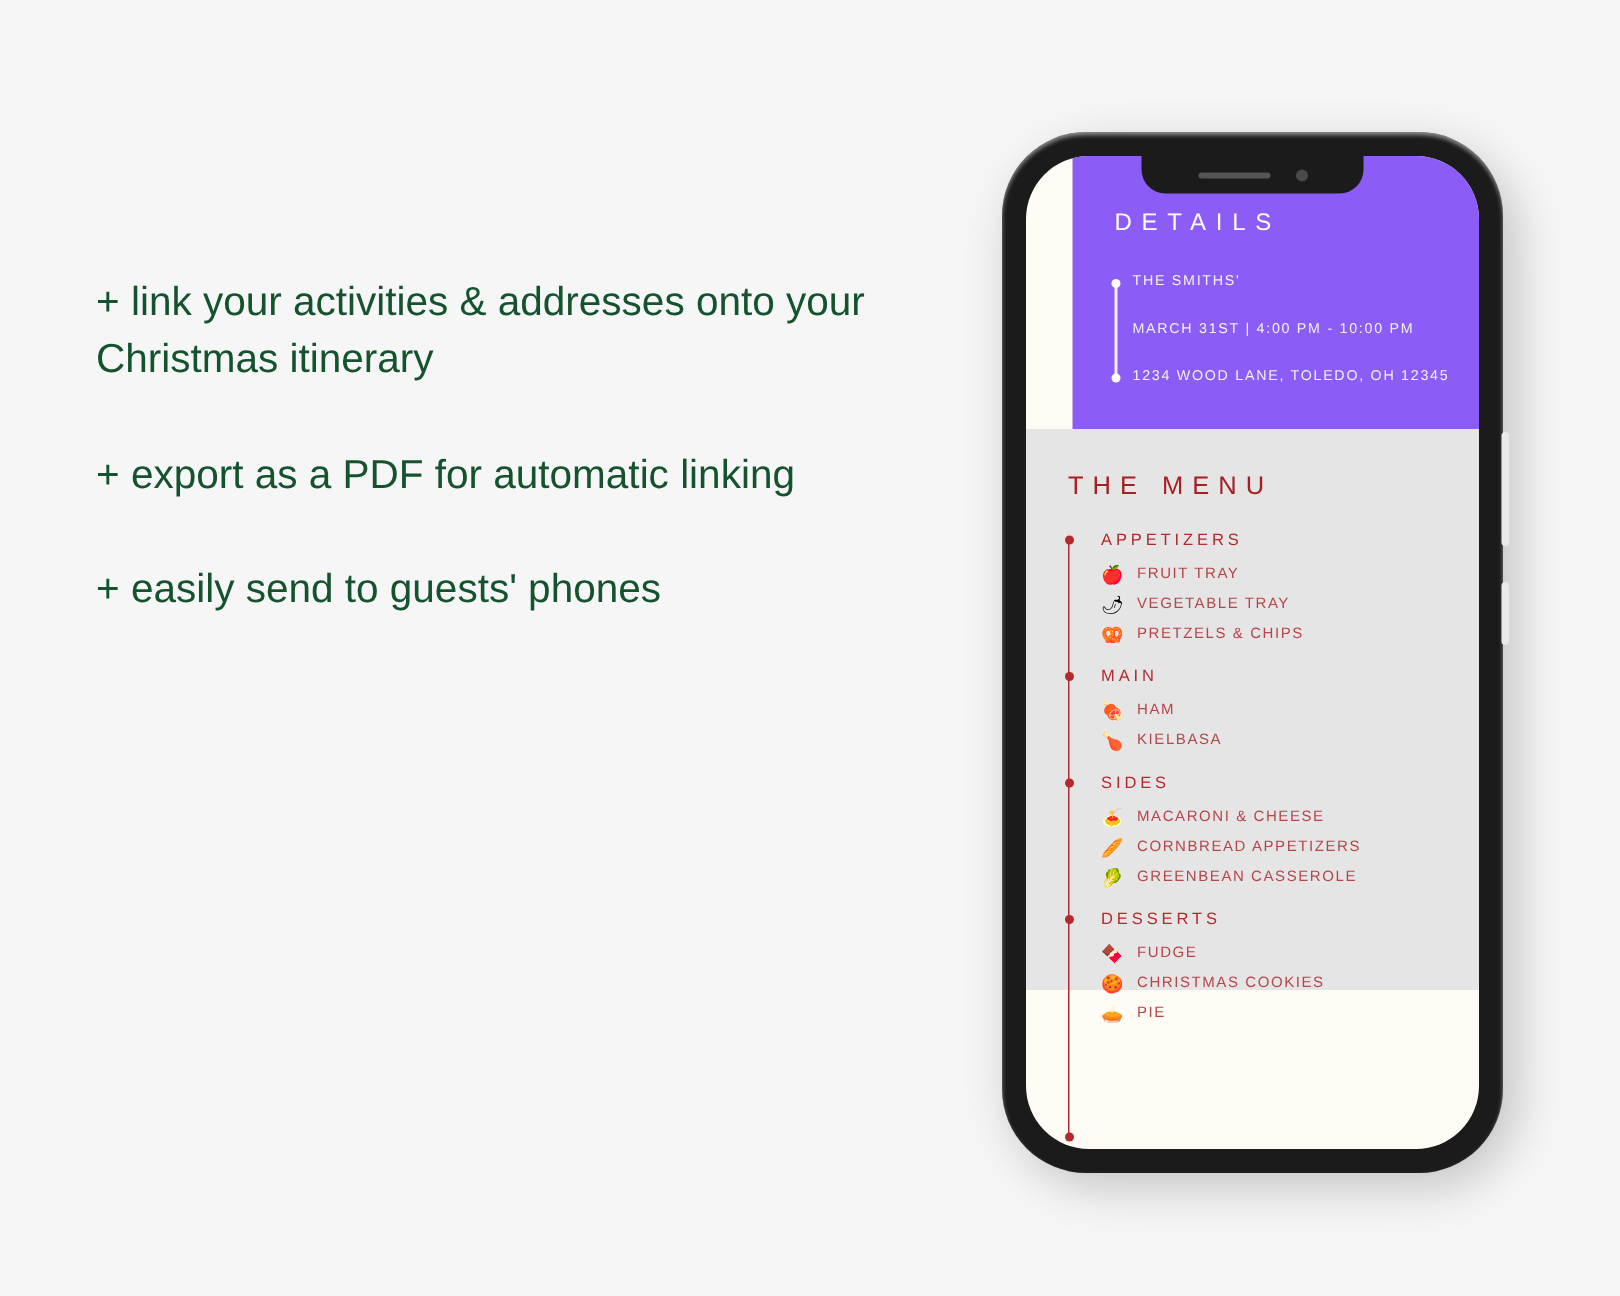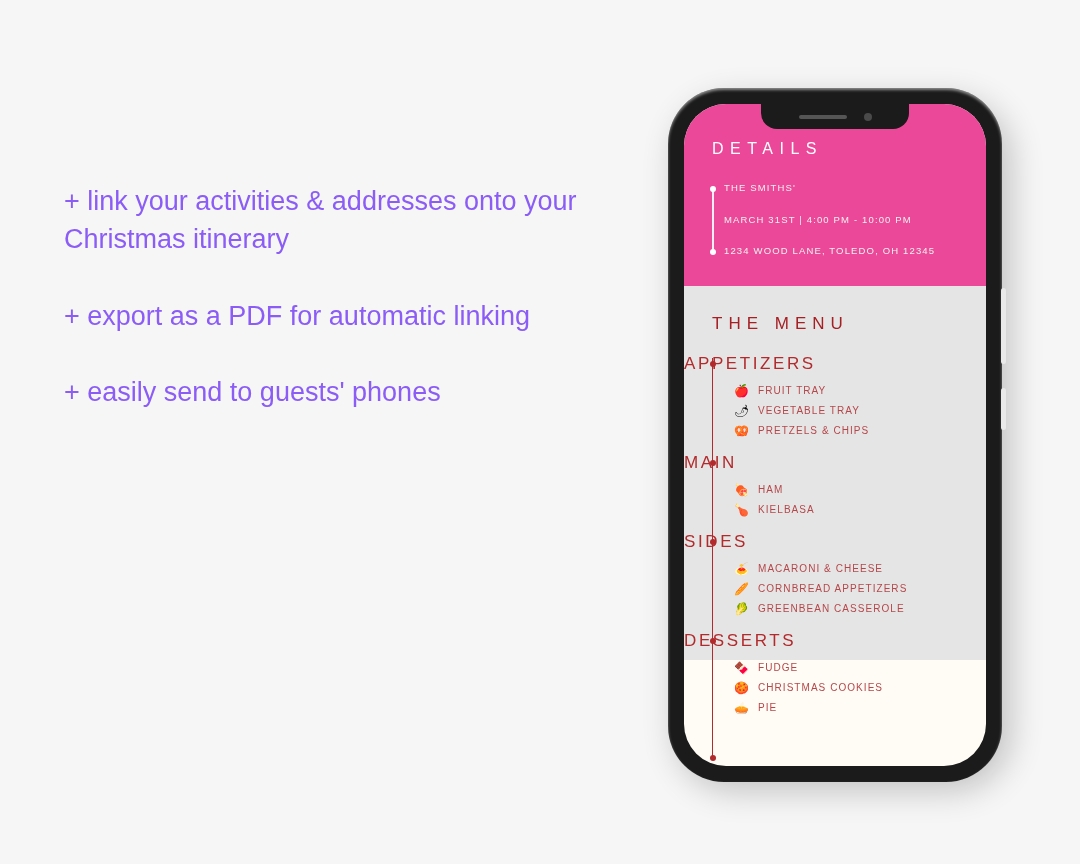--- a/index.html
+++ b/index.html
@@ -31,21 +31,21 @@
     color:#4a4a4a;
     line-height:1.0;
   }
 
   .bullets { margin-top:86px; }
 
   .bullet {
     display:block;
     font-size:27px;
     font-weight:400;
-    color:#8b5cf6;
+    color:#14532d;
     line-height:1.42;
     margin-bottom:38px;
     max-width:540px;
   }
   .bullet:last-child { margin-bottom:0; }
 
   
   .phone-shadow {
     position:absolute;
     left:676px; top:100px;
@@ -95,23 +95,24 @@
     display:flex;
     align-items:center;
     justify-content:center;
     gap:17px;
   }
   .speaker { width:48px; height:4px; border-radius:3px; background:#555; }
   .camera  { width:8px;  height:8px; border-radius:50%; background:#4a4a4a; }
 
   
   .details {
-    background:#ec4899;
+    background:#8b5cf6;
     padding:36px 0 30px 0;
     position:relative;
+    margin-left:31px;
   }
 
   .details-title {
     font-size:16px;
     font-weight:400;
     letter-spacing:6.5px;
     color:#ffffff;
     padding-left:28px;
     margin-bottom:25px;
   }
@@ -185,24 +186,25 @@
     left:-2.3px; bottom:-3px;
     width:6px; height:6px;
     border-radius:50%;
     background:#b22a2c;
   }
 
   .section { position:relative; }
 
   .section-head {
     position:relative;
-    font-size:17px;
+    font-size:11px;
     font-weight:400;
     letter-spacing:2.6px;
     color:#b22a2c;
+    padding-left:50px;
     margin-bottom:11px;
   }
   .section-head::before {
     content:"";
     position:absolute;
     left:25.7px; top:50%;
     margin-top:-3px;
     width:6px; height:6px;
     border-radius:50%;
     background:#b22a2c;

